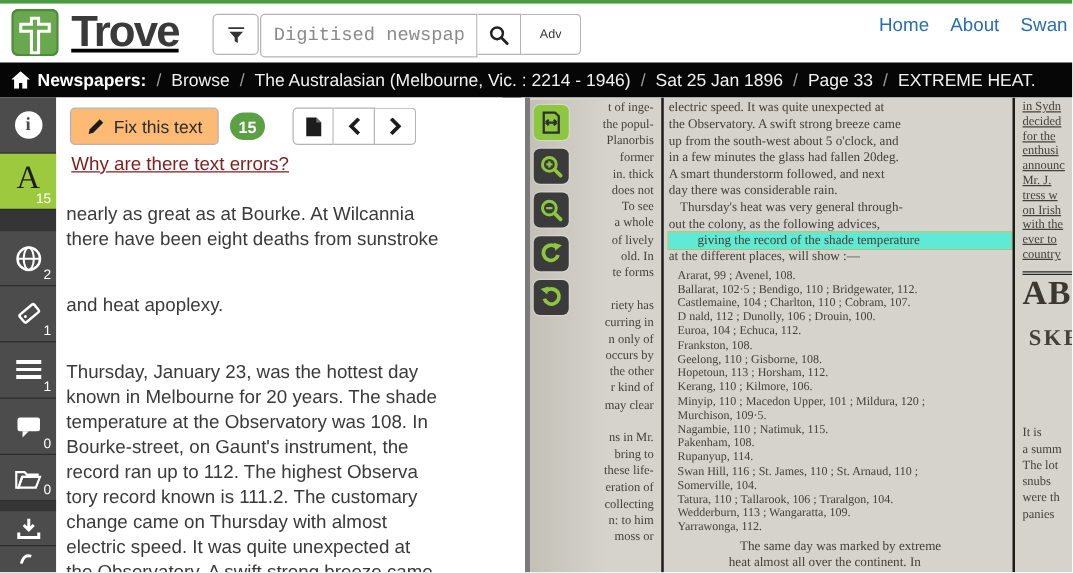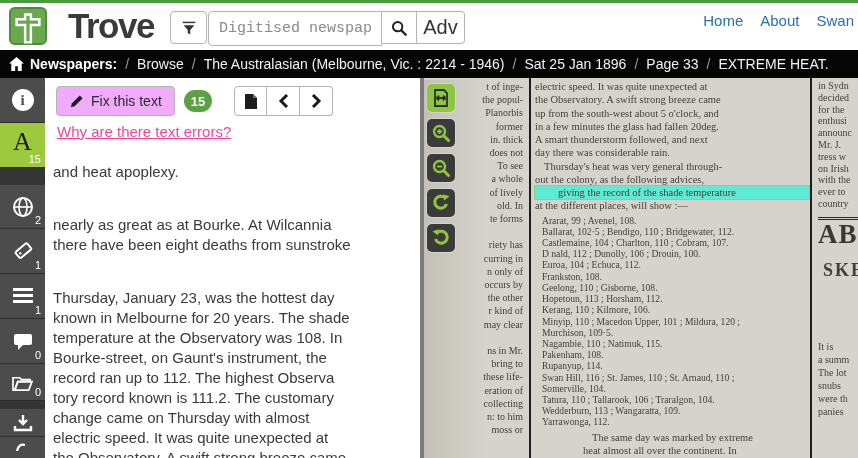--- a/index.html
+++ b/index.html
@@ -3,32 +3,32 @@
 <meta charset="utf-8">
 <style>
   * { margin:0; padding:0; box-sizing:border-box; }
   html,body { width:858px; height:458px; overflow:hidden; }
   body { font-family:"Liberation Sans", sans-serif; background:#fff; }
   .app { position:relative; width:858px; height:458px; overflow:hidden; background:#fff; }
 
   
   .top-strip { position:absolute; top:0; left:0; right:0; height:3px; background:#4a9b3f; }
   .header { position:absolute; top:3px; left:0; right:0; height:47px; background:#fff; }
-  .logo { position:absolute; left:9px; top:4px; display:flex; align-items:center; gap:21px; }
+  .logo { position:absolute; left:9px; top:4px; display:flex; align-items:center; gap:10px;text-decoration:underline; }
   .logo-word { font-size:35px; font-weight:bold; color:#3a3a3a; letter-spacing:-1.5px; line-height:38px; }
   .filter-btn { position:absolute; left:170px; top:8px; width:37px; height:33px; background:#fff;
     border:1px solid #b4b4b4; border-radius:4px; display:flex; align-items:center; justify-content:center; }
   .search-group { position:absolute; left:208px; top:8px; height:33px; display:flex; }
   .search-input { width:174px; height:35px; border:1px solid #b4b4b4; border-radius:4px 0 0 4px;
     padding:0 10px; font-size:15px; color:#444; font-family:Liberation Mono, monospace; }
   .search-input::placeholder { color:#8a8a8a; }
   .search-btn { width:35px; height:33px; border:1px solid #b4b4b4; border-left:none; background:#fff;
     display:flex; align-items:center; justify-content:center; }
   .adv-btn { width:48px; height:33px; border:1px solid #b4b4b4; border-left:none; border-radius:0 4px 4px 0;
-    background:#fff; font-size:20px; color:#333; display:flex; align-items:center; justify-content:center; }
+    background:#fff; font-size:10px; color:#333; display:flex; align-items:center; justify-content:center; }
   .top-nav { position:absolute; right:4px; top:9px; display:flex; gap:17px; font-size:15px; }
   .top-nav a { color:#2a6db0; text-decoration:none; }
 
   
   .crumbbar { position:absolute; top:50px; left:0; right:0; height:28px; background:#060606; color:#fff;
     display:flex; align-items:center; padding:0 9px; font-size:14px; white-space:nowrap; overflow:hidden; }
   .crumb-root { font-weight:bold; color:#fff; margin-left:6px; }
   .crumb-sep { color:#9b9b9b; margin:0 8px; }
   .crumb-item { color:#f2f2f2; }
 
@@ -45,31 +45,31 @@
   .s-a { font-family:"Liberation Serif", serif; font-size:26px; color:#1d1d1d; line-height:26px; margin-top:-6px; }
   .s-active .s-count { color:#fff; }
   .info-circle { width:22px; height:22px; border-radius:50%; background:#fff; color:#4c4c4c;
     font-family:"Liberation Serif",serif; font-weight:bold; font-size:15px; display:flex;
     align-items:center; justify-content:center; }
   .list-glyph { width:20px; height:16px; background:repeating-linear-gradient(#fff 0 3px, transparent 3px 6px); }
 
   
   .panel { position:absolute; left:45px; top:0; width:357px; bottom:0; background:#fff; overflow:hidden; }
   .toolbar { position:absolute; left:11px; top:8px; display:flex; align-items:center; }
-  .fix-btn { height:30px; padding:0 12px; background:#f0abfc; border:1px solid #b4b4b4; border-radius:4px;
+  .fix-btn { height:30px; padding:0 12px; background:#fdba74; border:1px solid #b4b4b4; border-radius:4px;
     font-size:14px; color:#2b2b2b; display:flex; align-items:center; gap:7px; }
   .fix-badge { margin-left:9px; min-width:27px; height:22px; border-radius:11px; background:#5ca044;
     color:#fff; font-size:13px; font-weight:bold; display:flex; align-items:center; justify-content:center; padding:0 7px; }
   .btn-group { display:flex; margin-left:22px; }
   .bg-btn { width:33px; height:30px; background:#fff; border:1px solid #b4b4b4; display:flex;
     align-items:center; justify-content:center; }
   .bg-btn + .bg-btn { border-left:none; }
   .bg-btn:first-child { border-radius:4px 0 0 4px; }
   .bg-btn:last-child { border-radius:0 4px 4px 0; }
-  .help-link { position:absolute; left:12px; top:45px; font-size:15px; color:#ec4899; text-decoration:underline; }
+  .help-link { position:absolute; left:12px; top:45px; font-size:15px; color:#7f1d1d; text-decoration:underline; }
   .ocr { position:absolute; left:8px; top:64px; width:344px; font-size:15px; line-height:20px;
     color:#3a3a3a; white-space:pre-line; }
   .ocr p { white-space:pre-line; margin-bottom:13px; }
 
   
   .splitter { position:absolute; left:417px; top:0; bottom:0; width:7px; background:#fff; }
   .splitter-bar { position:absolute; left:3px; top:0; bottom:0; width:4px; background:#7b7b7b; }
 
   
   .viewer { position:absolute; left:424px; right:0; top:0; bottom:0; background:#d6d3cc; overflow:hidden;
@@ -80,21 +80,21 @@
   .col-rule-1 { position:absolute; left:105px; top:0; bottom:0; width:2px; background:#1d1d1d; }
   .scan-main { position:absolute; left:111px; top:2px; width:274px; }
   .col-rule-2 { position:absolute; left:386px; top:0; bottom:0; width:2px; background:#1d1d1d; }
   .scan-rightcol { position:absolute; left:391px; right:0; top:2px; white-space:nowrap; overflow:hidden;
     font-size:10px; line-height:11.8px; height:100%; padding-left:3px; }
   .sm-p { font-size:10.5px; line-height:13.3px; white-space:pre-line; }
   .indent { text-indent:9px; }
   .hl { display:block; background:#5eead4; outline:1px solid #8fce84; font-size:10.5px; line-height:13px;padding-left:23px; }
   .sm-list { font-size:9.6px; line-height:11.2px; white-space:pre-line; padding-left:7px; margin-top:2px; }
   .sm-last { margin-top:3px;margin-left:48px; }
-  .rc-top { white-space:pre-line; }
+  .rc-top { white-space:pre-line;text-decoration:underline; }
   .rc-rule { margin-top:7px; width:46px; border-top:3px double #2a2a2a; }
   .rc-head { font-size:27px; font-weight:bold; margin-top:9px; letter-spacing:1px; color:#3c3830; }
   .rc-sub { font-size:18px; font-weight:bold; margin-top:24px; letter-spacing:2px; padding-left:5px; }
   .rc-bottom { margin-top:64px; white-space:pre-line; font-size:10px; line-height:13px; }
 
   
   .vctrl { position:absolute; left:3px; top:6px; display:flex; flex-direction:column; gap:7px; }
   .vbtn { width:28px; height:28px; border-radius:5px; display:flex; align-items:center; justify-content:center;
     background:#3b3b3b; box-shadow:0 0 0 1px rgba(255,255,255,.25); }
   .vbtn.green { background:#8dc63f; }
@@ -244,23 +244,23 @@
             <svg width="11" height="14" viewBox="0 0 11 14">
               <path d="M2 1 L8 7 L2 13" fill="none" stroke="#1c1c1c" stroke-width="3"></path>
             </svg>
           </div>
         </div>
       </div>
 
       <a class="help-link" href="#">Why are there text errors?</a>
 
       <div class="ocr">
-        <p>and heat apoplexy.</p>
         <p>nearly as great as at Bourke. At Wilcannia
 there have been eight deaths from sunstroke</p>
+        <p>and heat apoplexy.</p>
         <p>Thursday, January 23, was the hottest day
 known in Melbourne for 20 years. The shade
 temperature at the Observatory was 108. In
 Bourke-street, on Gaunt's instrument, the
 record ran up to 112. The highest Observa
 tory record known is 111.2. The customary
 change came on Thursday with almost
 electric speed. It was quite unexpected at
 the Observatory. A swift strong breeze came
 up from the south-west about 5 o'clock, and

